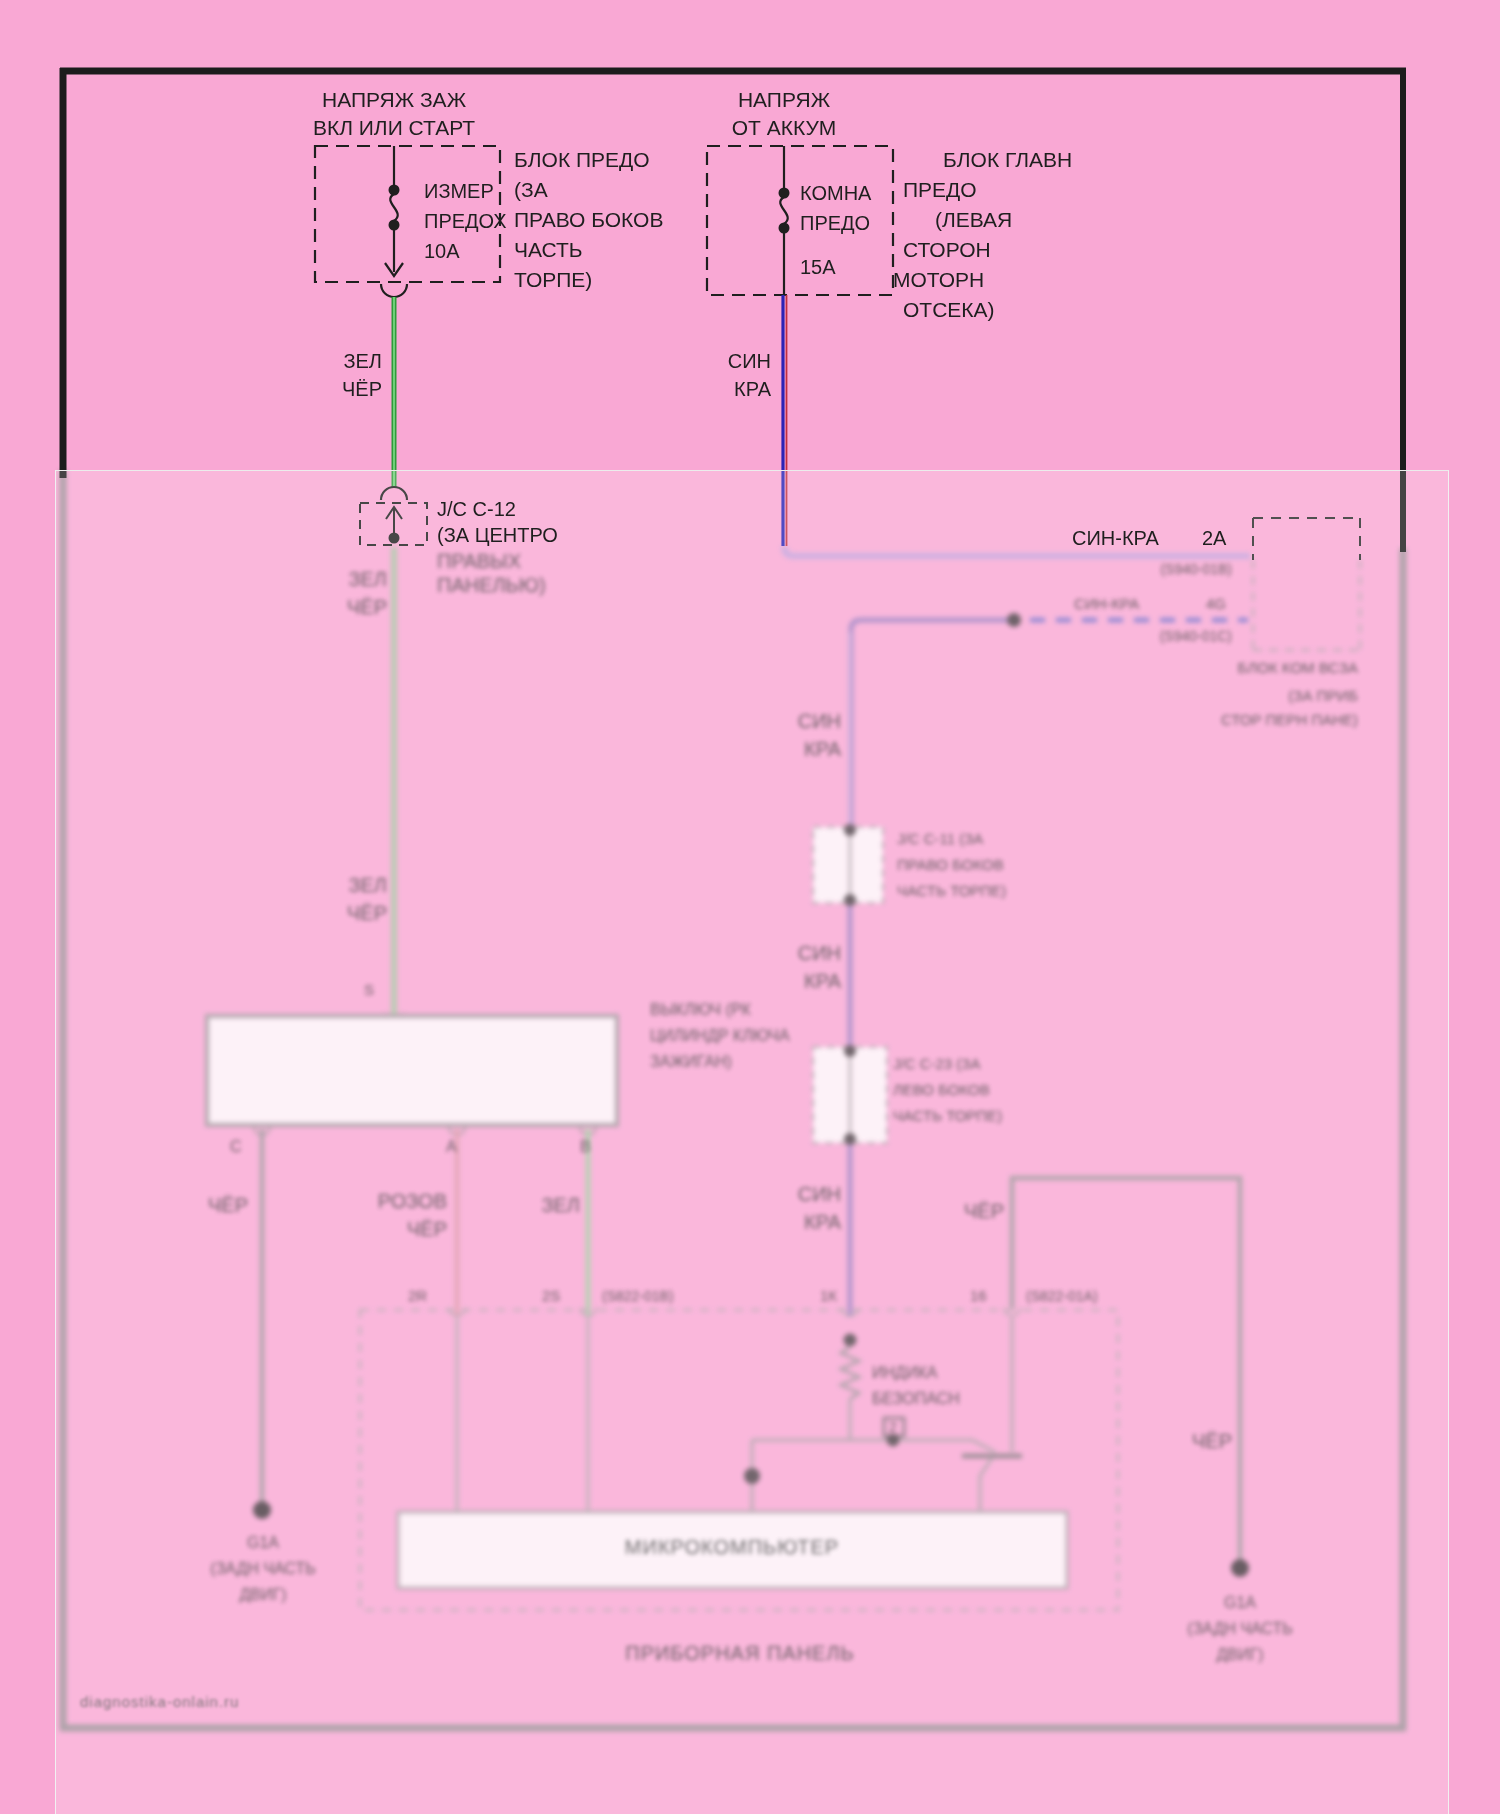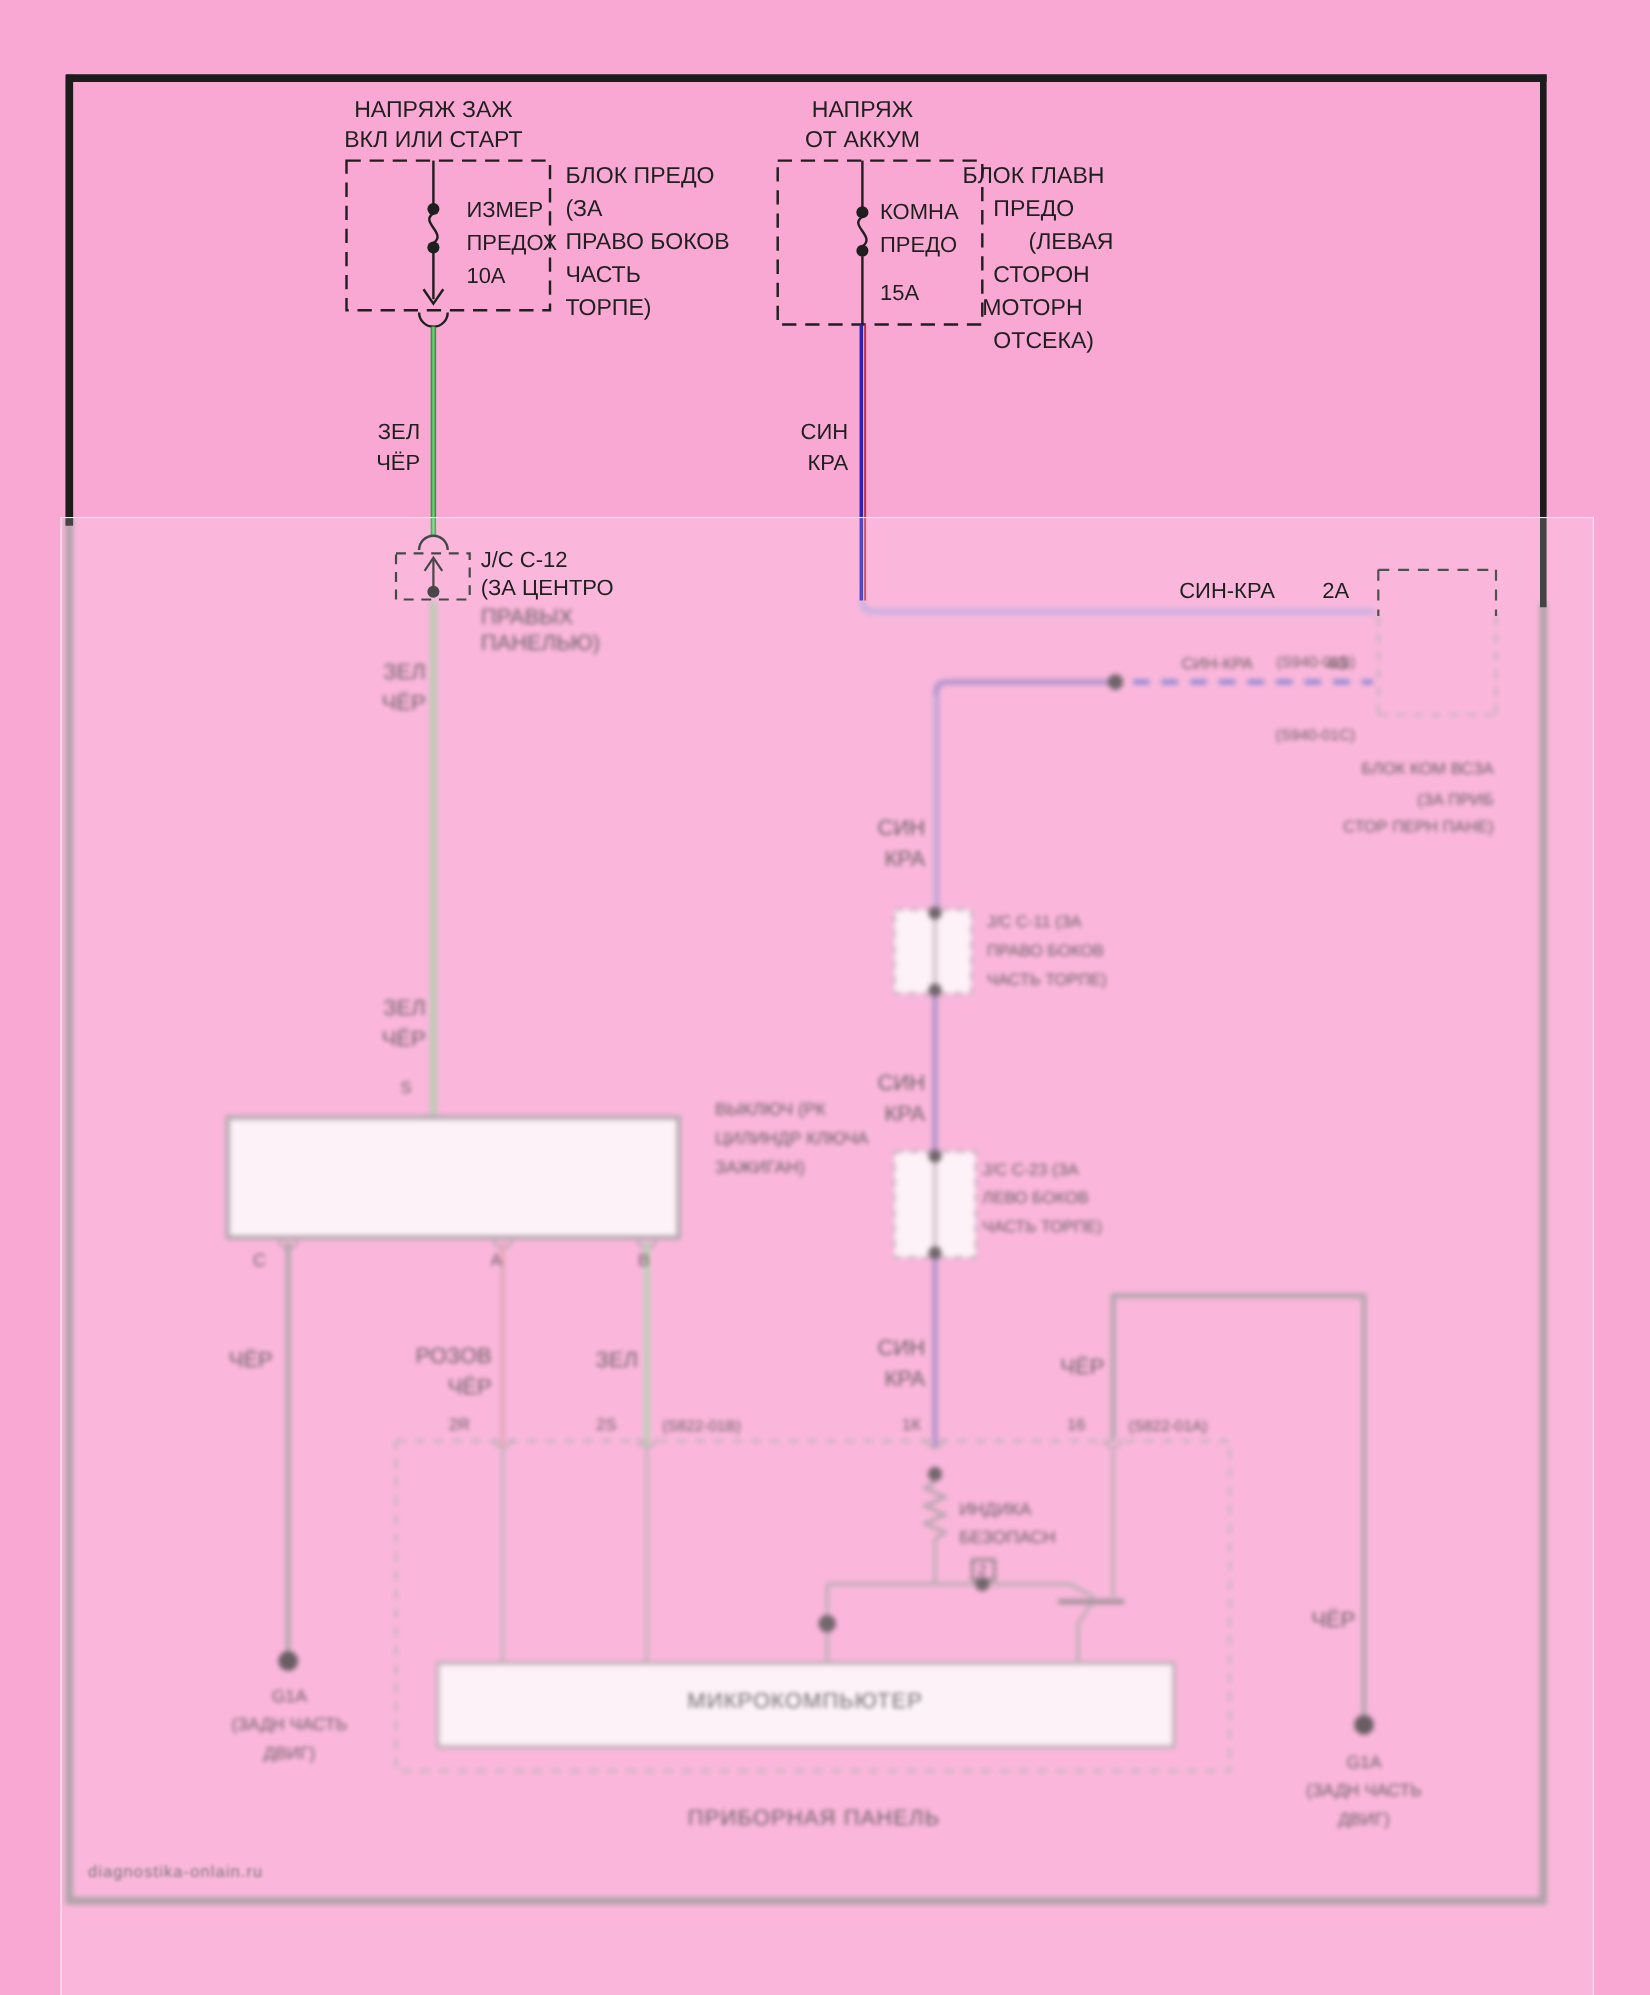--- a/index.html
+++ b/index.html
@@ -3,21 +3,21 @@
 <meta charset="utf-8">
 <style>
   html,body{margin:0;padding:0;background:#ffffff;}
   .stage{position:relative;width:1500px;height:1814px;background:#f9a8d4;overflow:hidden;
          font-family:"Liberation Sans", sans-serif;}
   svg.layer{position:absolute;left:0;top:0;}
   .blurred{filter:blur(2.4px);opacity:.82;}
   .t{position:absolute;color:#1f1f1f;font-size:21px;line-height:1.1;white-space:nowrap;}
   .b{filter:blur(2.1px);opacity:.8;color:#4a4a4a;}
   .c{text-align:center;}
-  .r{text-align:right;margin-top:32px;}
+  .r{text-align:right;}
   .f20{font-size:20px;}
   .f16{font-size:16px;}
   .f15{font-size:15px;}
   .f14{font-size:14px;}
   .wm{font-size:15px;color:#6a6a6a;letter-spacing:1px;filter:blur(1.6px);opacity:.85;}
   .overlay{position:absolute;left:55px;top:470px;width:1392px;height:1344px;
            border-top:1px solid #ececec;border-left:1px solid #f1f1f1;border-right:1px solid #f1f1f1;
            background:rgba(255,255,255,0.18);pointer-events:none;}
 </style>
 </head>
@@ -157,21 +157,21 @@
   <div class="t" style="left:514px;top:148px;">БЛОК ПРЕДО</div>
   <div class="t" style="left:514px;top:178px;">(ЗА</div>
   <div class="t" style="left:514px;top:208px;">ПРАВО БОКОВ</div>
   <div class="t" style="left:514px;top:238px;">ЧАСТЬ</div>
   <div class="t" style="left:514px;top:268px;">ТОРПЕ)</div>
 
   <div class="t f20" style="left:800px;top:182px;">КОМНА</div>
   <div class="t f20" style="left:800px;top:212px;">ПРЕДО</div>
   <div class="t f20" style="left:800px;top:256px;">15А</div>
 
-  <div class="t" style="left:875px;top:148px;">БЛОК ГЛАВН</div>
+  <div class="t" style="left:943px;top:148px;">БЛОК ГЛАВН</div>
   <div class="t" style="left:903px;top:178px;">ПРЕДО</div>
   <div class="t" style="left:903px;top:208px;margin-left:32px;">(ЛЕВАЯ</div>
   <div class="t" style="left:903px;top:238px;">СТОРОН</div>
   <div class="t" style="left:873px;top:268px;margin-left:20px;">МОТОРН</div>
   <div class="t" style="left:903px;top:298px;">ОТСЕКА)</div>
 
   <div class="t f20 r" style="left:320px;top:350px;width:62px;">ЗЕЛ</div>
   <div class="t f20 r" style="left:320px;top:378px;width:62px;">ЧЁР</div>
   <div class="t f20 r" style="left:709px;top:350px;width:62px;">СИН</div>
   <div class="t f20 r" style="left:709px;top:378px;width:62px;">КРА</div>

